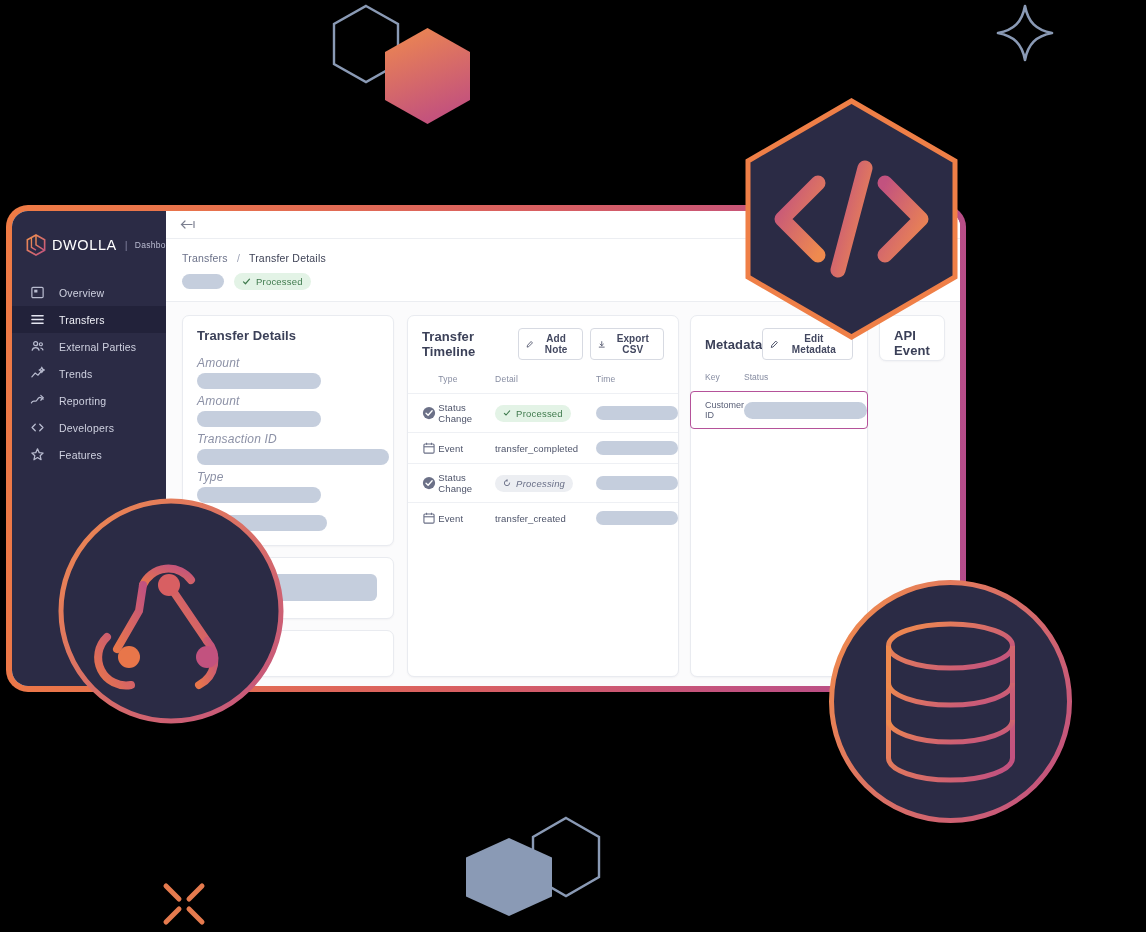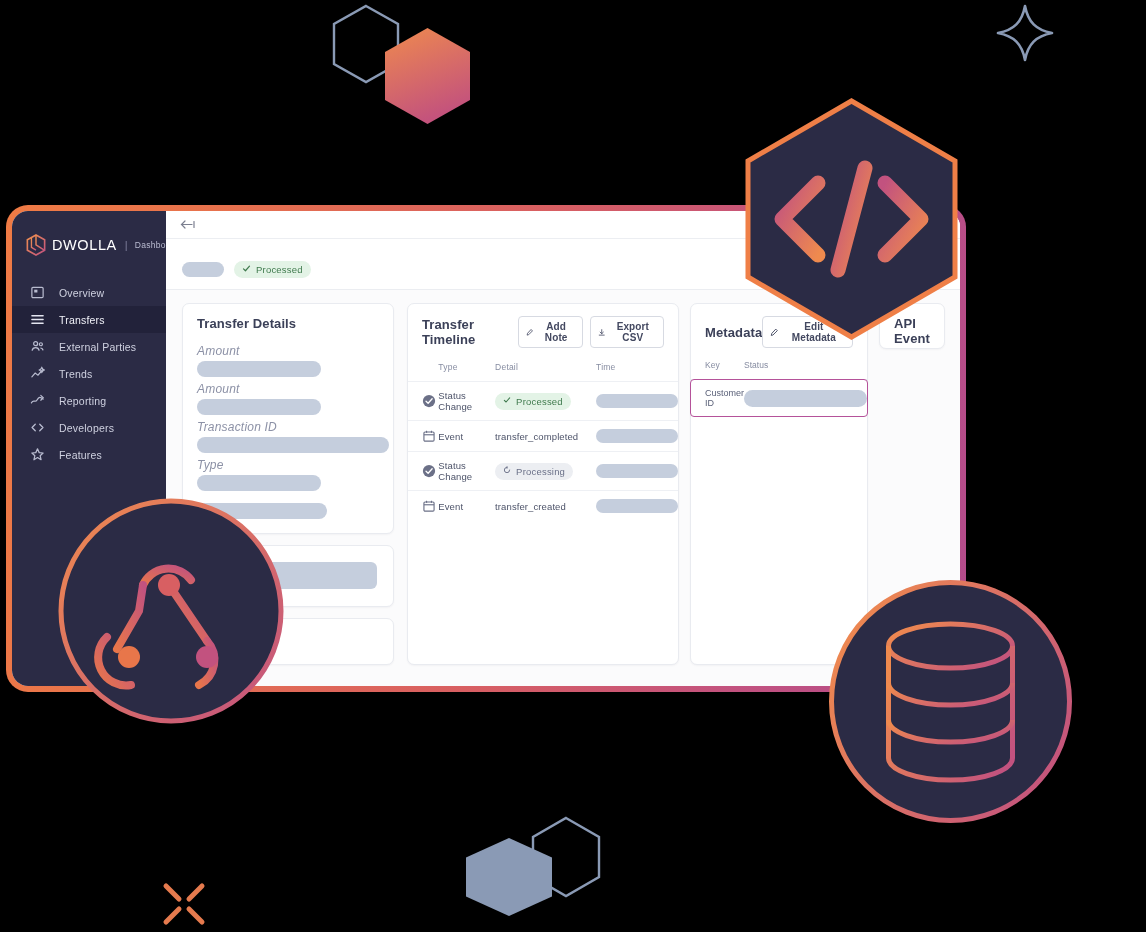--- a/index.html
+++ b/index.html
@@ -81,25 +81,25 @@
 
   #headerband {
     background: #fff; padding: 13px 0 11px 16px; border-bottom: 1px solid #ebedf1;
   }
   .crumb { font-size: 10.5px; color: #6b7189; letter-spacing: .2px; }
   .crumb .sep { margin: 0 6px; color: #9aa0b4; }
   .crumb .cur { color: #3e4256; }
   .id-row { display: flex; align-items: center; gap: 10px; margin-top: 9px; }
   .skel { background: #c5cedd; border-radius: 999px; display:block; }
   .pill {
-    display: inline-flex; gap: 5px;
+    display: inline-flex; align-items: center; gap: 5px;
     font-size: 9.5px; border-radius: 999px; padding: 3px 8px; letter-spacing: .2px;
   }
   .pill.green { background: #e3f3e6; color: #3f7a4d; }
-  .pill.grey  { background: #eceef2; color: #6a7088; }
+  .pill.grey  { background: #eceef2; color: #6a7088; font-style: italic; }
 
   #content {
     display: flex; gap: 13px; padding: 13px 15px 0 16px;
     height: calc(100% - 28px - 72px);
   }
   .col-left { width: 212px; flex: 0 0 212px; display: flex; flex-direction: column; gap: 11px; }
   .col-right { flex: 1 1 auto; display: flex; flex-direction: row; gap: 11px; min-width: 0; }
 
   .card {
     background: #fff; border: 1px solid #e9ebf0; border-radius: 7px;
@@ -267,20 +267,25 @@
 
         <div id="topbar">
           <svg class="back-arrow" viewBox="0 0 16 13" fill="none" stroke="#4a4f66" stroke-width="1.2" stroke-linecap="round">
             <line x1="1.5" y1="6.5" x2="12" y2="6.5"></line>
               <path d="M5 3 L1.5 6.5 L5 10"></path>
               <line x1="14" y1="3.5" x2="14" y2="9.5"></line>
           </svg>
         </div>
 
         <div id="headerband">
+          <div class="crumb">
+            <span>Transfers</span>
+            <span class="sep">/</span>
+            <span class="cur">Transfer Details</span>
+          </div>
           <div class="id-row">
             <span class="skel" style="width:42px;height:15px;"></span>
             <span class="pill green">
               <svg viewBox="0 0 12 12" width="9" height="9" fill="none" stroke="#3f7a4d" stroke-width="1.6" stroke-linecap="round" stroke-linejoin="round">
                   <path d="M2 6.4 L4.6 9 L10 2.8"></path>
                 </svg>
               <span>Processed</span>
             </span>
           </div>
         </div>

